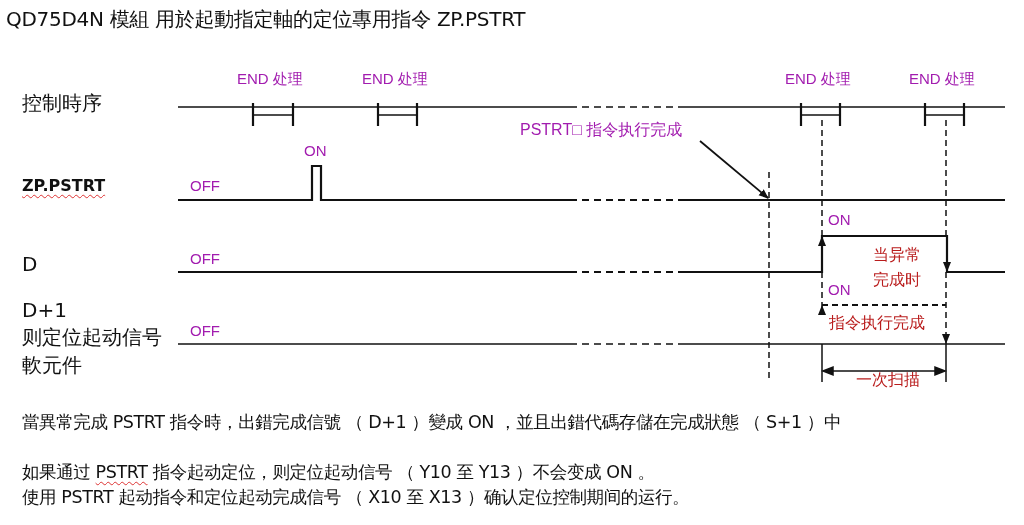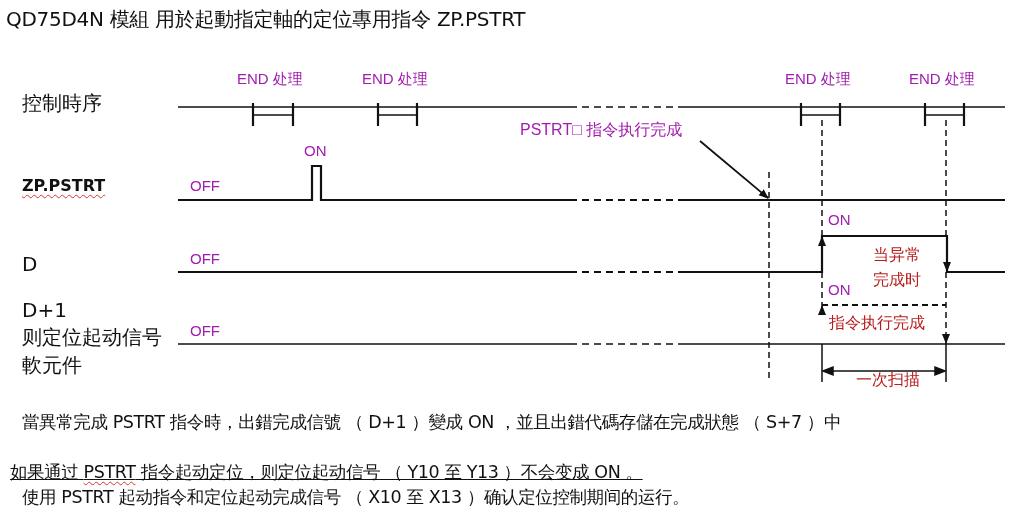--- a/index.html
+++ b/index.html
@@ -122,15 +122,15 @@
 <div class="abs ann-sans" style="left:190px; top:250px;">OFF</div>
 <div class="abs ann-sans" style="left:828px; top:211px;">ON</div>
 <div class="abs ann-sans" style="left:190px; top:322px;">OFF</div>
 <div class="abs ann-sans" style="left:828px; top:281px;">ON</div>
 
 <div class="abs ann" style="left:873px; top:245px;">当异常</div>
 <div class="abs ann" style="left:873px; top:270px;">完成时</div>
 <div class="abs ann" style="left:829px; top:313px;">指令执行完成</div>
 <div class="abs ann" style="left:856px; top:346px;margin-top:24px;">一次扫描</div>
 
-<div class="abs note" style="left:22px; top:410px;">當異常完成 PSTRT  指令時，出錯完成信號 （ D+1 ）變成 ON ，並且出錯代碼存儲在完成狀態 （ S+7 ）中</div>
-<div class="abs note" style="left:10px; top:460px;text-decoration:underline;"><span>如果通过 </span><span class="squiggle">PSTRT</span><span>  指令起动定位，则定位起动信号 （ Y10  至 Y13 ）不会变成 ON 。</span></div>
+<div class="abs note" style="left:22px; top:410px;">當異常完成 PSTRT  指令時，出錯完成信號 （ D+1 ）變成 ON ，並且出錯代碼存儲在完成狀態 （ S+1 ）中</div>
+<div class="abs note" style="left:22px; top:460px;"><span>如果通过 </span><span class="squiggle">PSTRT</span><span>  指令起动定位，则定位起动信号 （ Y10  至 Y13 ）不会变成 ON 。</span></div>
 <div class="abs note" style="left:22px; top:485px;">使用 PSTRT  起动指令和定位起动完成信号 （ X10  至 X13 ）确认定位控制期间的运行。</div>
 
 </body></html>

